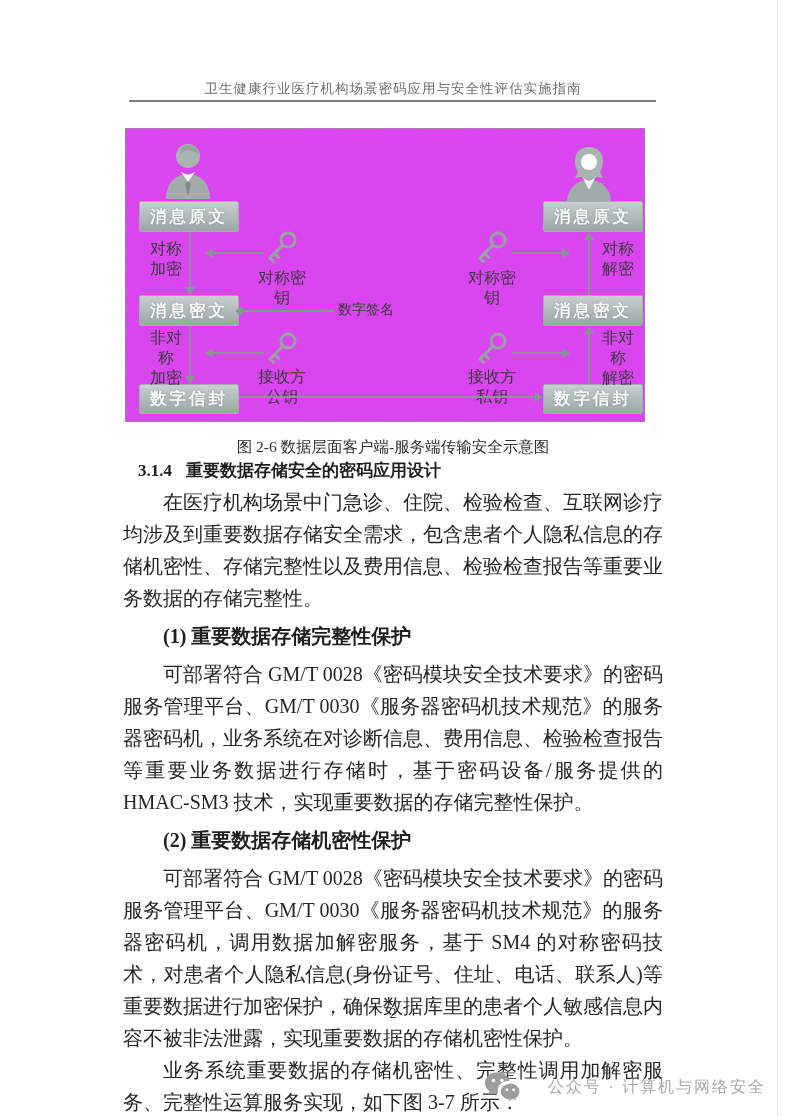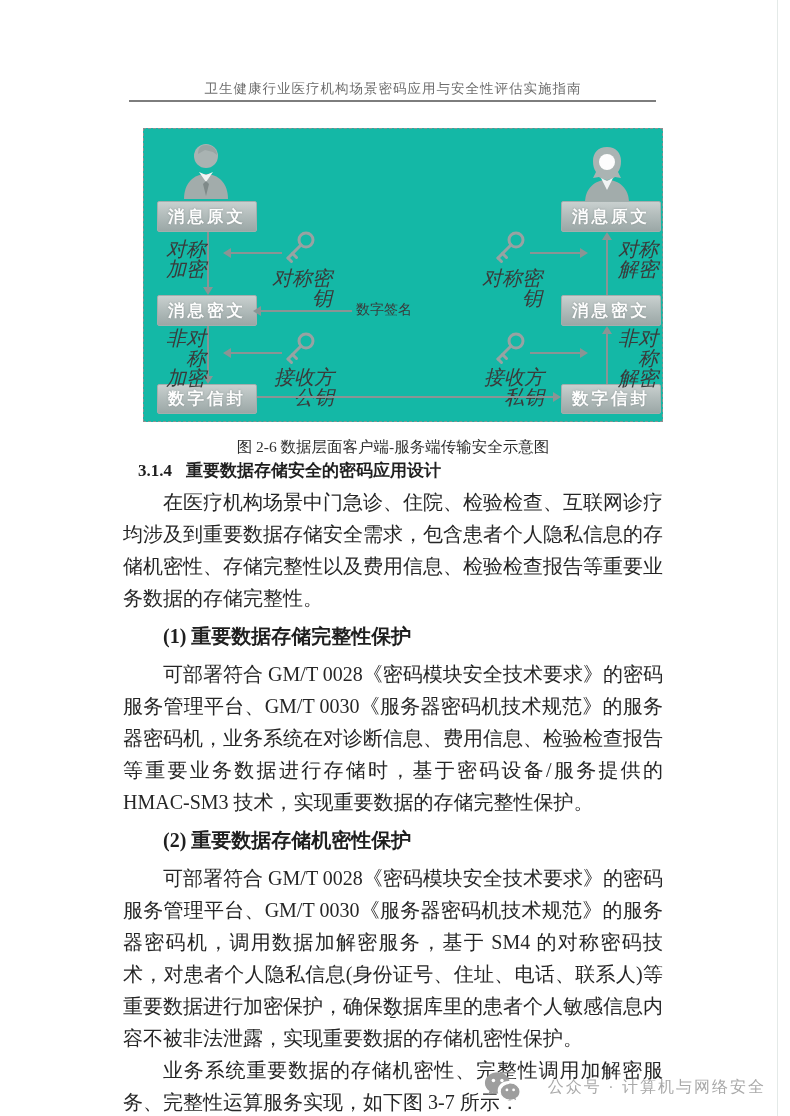--- a/index.html
+++ b/index.html
@@ -10,34 +10,34 @@
   
   .hdr-title {
     position:absolute; top:80px; left:123px; width:540px; text-align:center;
     font-size:13.5px; color:#6e6e6e; letter-spacing:1px;
   }
   .hdr-rule { position:absolute; top:100px; left:129px; width:527px; height:1.5px; background:#7d7d7d; }
   .page-edge { position:absolute; top:0; bottom:0; left:777px; width:1px; background:#e4eae8; }
 
   
   .diagram {
-    position:absolute; top:128px; left:143px; width:520px; height:294px;
-    border:1.5px dashed #8f8f8f; box-sizing:border-box; background:#14b8a6;
+    position:absolute; top:128px; left:125px; width:520px; height:294px;
+    border:1.5px dashed #8f8f8f; box-sizing:border-box; background:#d946ef;
   }
   .dbox {
     position:absolute; width:100px; height:31px; box-sizing:border-box;
     background:linear-gradient(180deg,#c9d0cf 0%,#b3bdbc 45%,#9ba7a6 100%);
     border:1px solid #a3aead; border-radius:2px;
     color:#fdfdfd; font-weight:bold; font-size:16.5px; letter-spacing:3px;
     display:flex; align-items:center; justify-content:center;
     text-shadow:0 0 2px rgba(110,122,122,.65);
   }
   .dlabel {
-    position:absolute; font-size:20px; color:#3a3a3a; line-height:20px;
-    text-align:right; white-space:pre-line;font-style:italic;
+    position:absolute; font-size:16px; color:#3a3a3a; line-height:20px;
+    text-align:center; white-space:pre-line;
   }
   .sig-label { position:absolute; font-size:14px; color:#3a3a3a; }
   .hline { position:absolute; height:2px; background:#8a9494; }
   .vline { position:absolute; width:2px; background:#8a9494; }
   .ah { position:absolute; width:0; height:0; border:solid transparent; }
   .ah.l { border-width:5px 8px 5px 0; border-right-color:#8a9494; }
   .ah.r { border-width:5px 0 5px 8px; border-left-color:#8a9494; }
   .ah.u { border-width:0 5px 8px 5px; border-bottom-color:#8a9494; }
   .ah.d { border-width:8px 5px 0 5px; border-top-color:#8a9494; }
   .psvg { position:absolute; }

